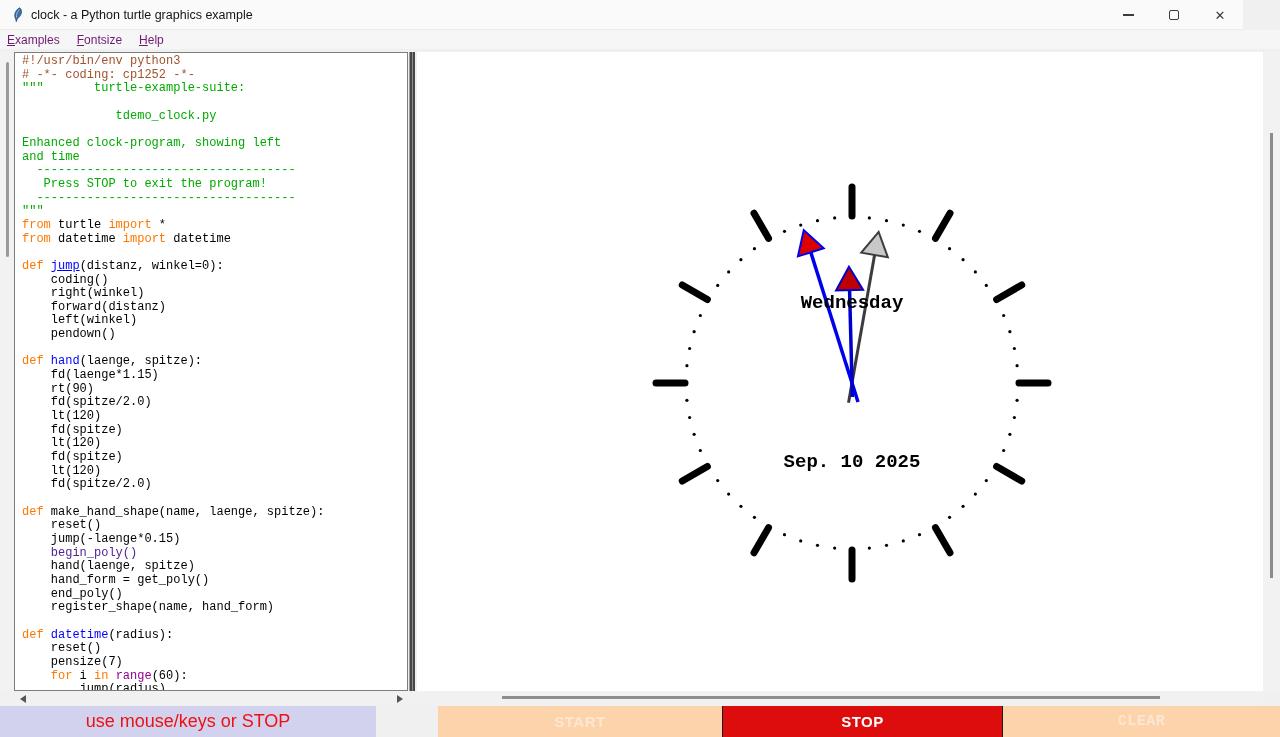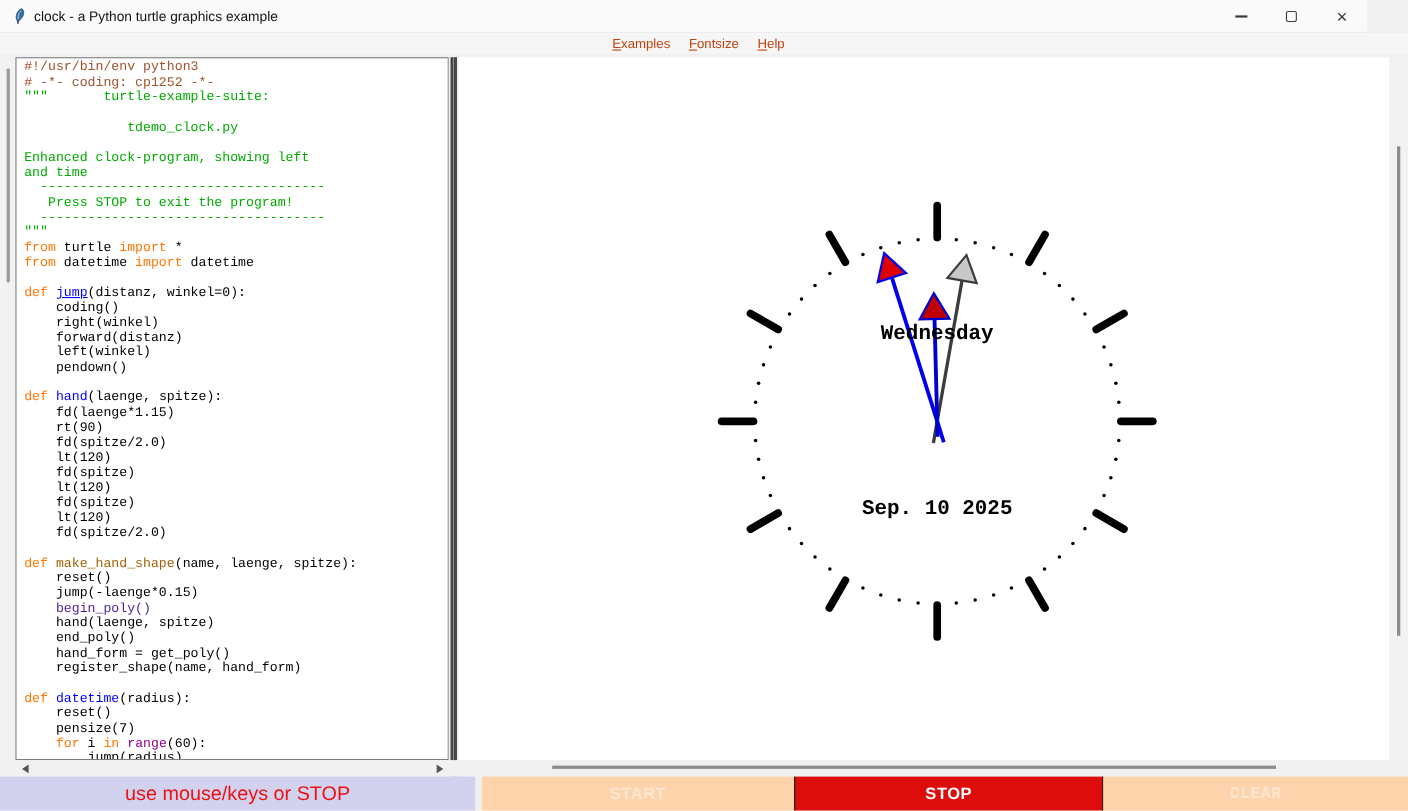--- a/index.html
+++ b/index.html
@@ -10,21 +10,21 @@
   .titlebar { position:absolute; left:0; top:0; width:1243px; height:30px; background:#fafafa; border-bottom:1px solid #ececec; }
   .title-icon { position:absolute; left:9px; top:7px; width:16px; height:16px; }
   .title-text { position:absolute; left:31px; top:0; height:30px; line-height:30px; font-size:12.5px; color:#151515; }
   .win-controls { position:absolute; right:0; top:0; height:30px; display:flex; }
   .win-btn { width:46px; height:30px; display:flex; align-items:center; justify-content:center; }
   .glyph-min { width:11px; height:1.4px; background:#3b3b3b; }
   .glyph-max { width:10px; height:10px; border:1.3px solid #3b3b3b; border-radius:2px; }
   .glyph-close { font-size:13px; color:#3b3b3b; line-height:1; }
 
   
-  .menubar { position:absolute; left:0; top:30px; width:1280px; height:19px; background:#f6f6f6; display:flex; align-items:center; padding-left:7px; font-size:12px; color:#c2410c;justify-content:center; }
+  .menubar { position:absolute; left:0; top:30px; width:1280px; height:19px; background:#f6f6f6; display:flex; align-items:center; padding-left:7px; font-size:12px; color:#701a75; }
   .menu-item { margin-right:17px; cursor:default; }
   .menu-item .u { text-decoration:underline; }
 
   
   .text-vbar { position:absolute; left:0; top:52px; width:14px; height:639px; background:#f2f2f2; }
   .text-vbar-thumb { position:absolute; left:6px; top:10px; width:3px; height:195px; background:#9a9a9a; border-radius:2px; }
 
   
   .editor-pane { position:absolute; left:14px; top:52px; width:394px; height:639px; background:#fff; border:1px solid #7d7d7d; overflow:hidden; }
   #editor-text { padding:2px 0 0 7px; font-family:"Liberation Mono", monospace; font-size:12px; }
@@ -44,21 +44,21 @@
   .scroll-row { position:absolute; left:0; top:691px; width:1280px; height:15px; }
   .text-hbar { position:absolute; left:0; top:0; width:417px; height:15px; background:#f1f1f1; }
   .arr { position:absolute; top:3.5px; width:0; height:0; border-top:4px solid transparent; border-bottom:4px solid transparent; }
   .arr-left  { left:20px; border-right:6px solid #555; }
   .arr-right { left:397px; border-left:6px solid #555; }
   .canvas-hbar { position:absolute; left:417px; top:0; width:846px; height:15px; background:#f1f1f1; }
   .canvas-hbar-thumb { position:absolute; left:85px; top:5px; width:658px; height:3px; background:#8c8c8c; }
 
   
   .statusbar { position:absolute; left:0; top:706px; width:1280px; height:31px; background:#f0f0f0; }
-  .status-msg { position:absolute; left:0; top:0; width:432px; height:31px; line-height:31px; text-align:center; font-size:18px; }
+  .status-msg { position:absolute; left:0; top:0; width:376px; height:31px; line-height:31px; text-align:center; font-size:18px; }
   .demo-btn { position:absolute; top:0; height:31px; line-height:31px; text-align:center; font-weight:bold; font-size:15px; letter-spacing:0.5px; cursor:default; }
   .btn-start { left:438px; width:284px; }
   .btn-stop  { left:722px; width:281px; border-left:1px solid #1a1a1a; border-right:1px solid #1a1a1a; }
   .btn-clear { left:1003px; width:277px; }
 </style>
 </head>
 <body>
 
 <div class="titlebar">
   <svg class="title-icon" viewBox="0 0 16 16">
@@ -117,27 +117,27 @@
       <div class="code-line"><span style="color: rgb(0, 0, 0);">    fd(laenge*1.15)</span></div>
       <div class="code-line"><span style="color: rgb(0, 0, 0);">    rt(90)</span></div>
       <div class="code-line"><span style="color: rgb(0, 0, 0);">    fd(spitze/2.0)</span></div>
       <div class="code-line"><span style="color: rgb(0, 0, 0);">    lt(120)</span></div>
       <div class="code-line"><span style="color: rgb(0, 0, 0);">    fd(spitze)</span></div>
       <div class="code-line"><span style="color: rgb(0, 0, 0);">    lt(120)</span></div>
       <div class="code-line"><span style="color: rgb(0, 0, 0);">    fd(spitze)</span></div>
       <div class="code-line"><span style="color: rgb(0, 0, 0);">    lt(120)</span></div>
       <div class="code-line"><span style="color: rgb(0, 0, 0);">    fd(spitze/2.0)</span></div>
       <div class="code-line"></div>
-      <div class="code-line"><span style="color: rgb(255, 119, 0);">def</span><span style="color: rgb(0, 0, 0);"> </span><span style="color: #a16207;">make_hand_shape</span><span style="color: rgb(0, 0, 0);">(name, laenge, spitze):</span></div>
+      <div class="code-line"><span style="color: rgb(255, 119, 0);">def</span><span style="color: rgb(0, 0, 0);"> </span><span style="color: #000000;">make_hand_shape</span><span style="color: rgb(0, 0, 0);">(name, laenge, spitze):</span></div>
       <div class="code-line"><span style="color: rgb(0, 0, 0);">    reset()</span></div>
       <div class="code-line"><span style="color: rgb(0, 0, 0);">    jump(-laenge*0.15)</span></div>
       <div class="code-line"><span style="color: #4c1d95;">    begin_poly()</span></div>
       <div class="code-line"><span style="color: rgb(0, 0, 0);">    hand(laenge, spitze)</span></div>
+      <div class="code-line"><span style="color: rgb(0, 0, 0);">    hand_form = get_poly()</span></div>
       <div class="code-line"><span style="color: rgb(0, 0, 0);">    end_poly()</span></div>
-      <div class="code-line"><span style="color: rgb(0, 0, 0);">    hand_form = get_poly()</span></div>
       <div class="code-line"><span style="color: rgb(0, 0, 0);">    register_shape(name, hand_form)</span></div>
       <div class="code-line"></div>
       <div class="code-line"><span style="color: rgb(255, 119, 0);">def</span><span style="color: rgb(0, 0, 0);"> </span><span style="color: rgb(0, 0, 255);">datetime</span><span style="color: rgb(0, 0, 0);">(radius):</span></div>
       <div class="code-line"><span style="color: rgb(0, 0, 0);">    reset()</span></div>
       <div class="code-line"><span style="color: rgb(0, 0, 0);">    pensize(7)</span></div>
       <div class="code-line"><span style="color: rgb(0, 0, 0);">    </span><span style="color: rgb(255, 119, 0);">for</span><span style="color: rgb(0, 0, 0);"> i </span><span style="color: rgb(255, 119, 0);">in</span><span style="color: rgb(0, 0, 0);"> </span><span style="color: rgb(144, 0, 144);">range</span><span style="color: rgb(0, 0, 0);">(60):</span></div>
       <div class="code-line"><span style="color: rgb(0, 0, 0);">        jump(radius)</span></div>
     </div>
 </div>
 

